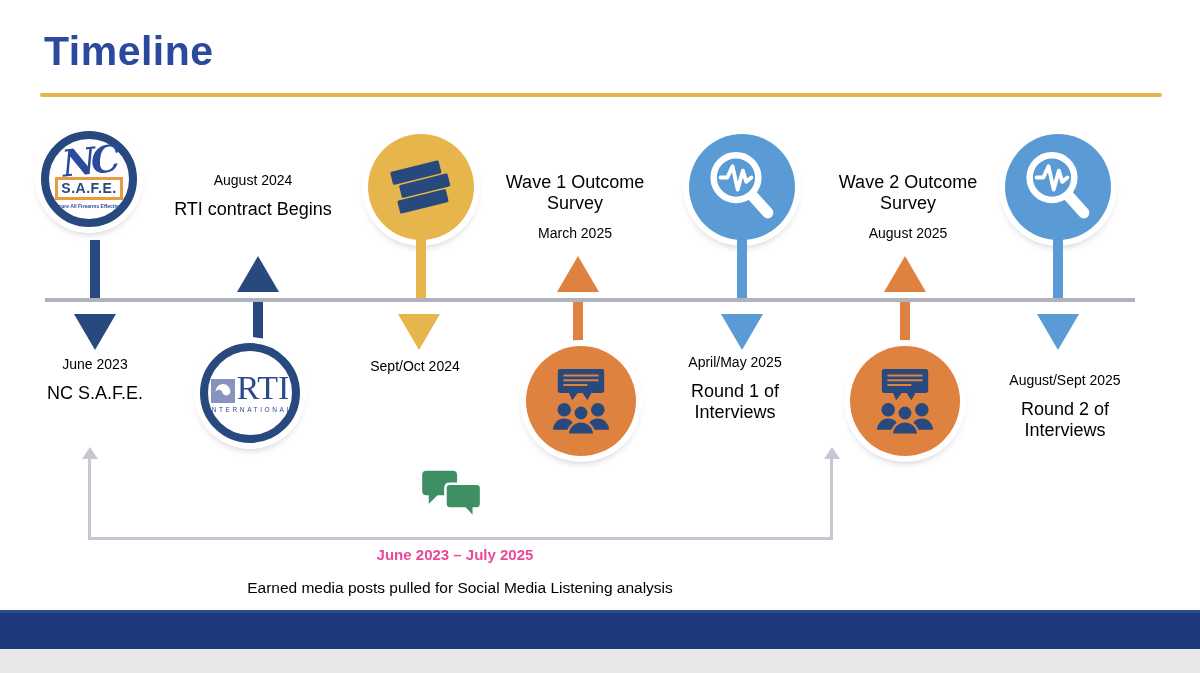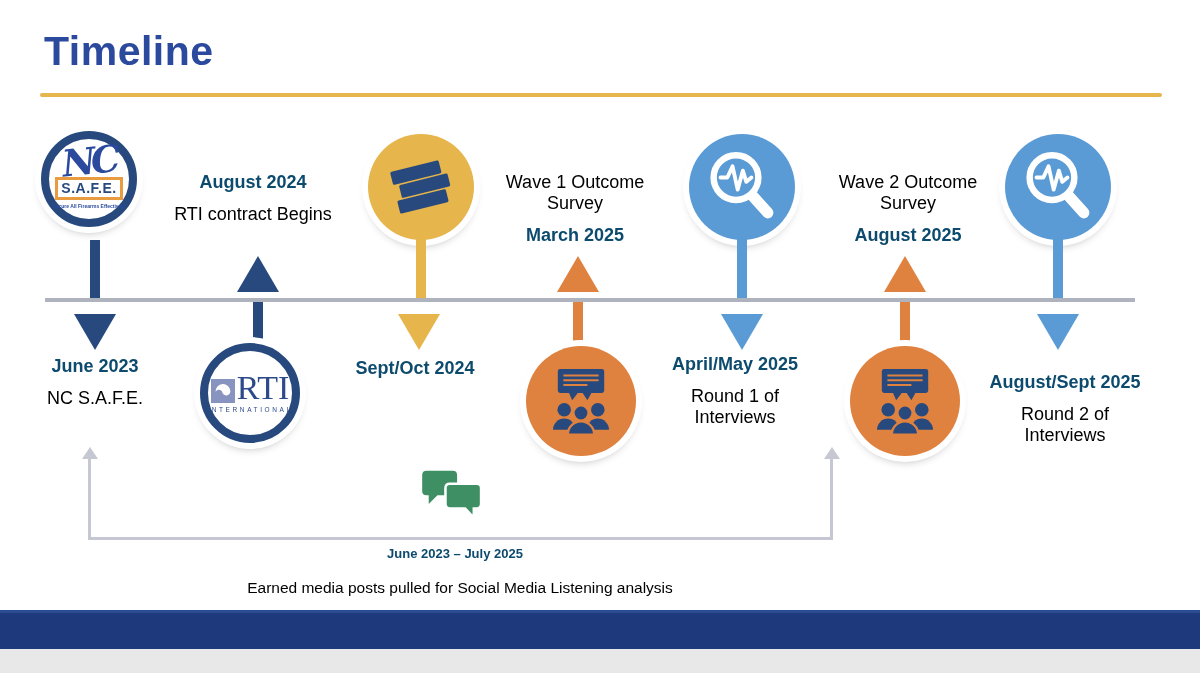--- a/index.html
+++ b/index.html
@@ -34,21 +34,21 @@
   
   .badge{position:absolute; border-radius:50%;
          box-shadow:0 0 0 6px #fff, 0 5px 10px rgba(0,0,0,.3);
          display:flex; align-items:center; justify-content:center;}
   .badge.ring{background:#fff; border:8px solid var(--navy);}
   .badge.gold-fill{background:var(--gold);} .badge.blue-fill{background:var(--blue);}
   .badge.orange-fill{background:var(--orange);}
   .badge svg{display:block;}
   
   .tb{position:absolute; text-align:center; width:190px;}
-  .tb .date{font-size:18px; font-weight:bold; color:#0c4a6e;}
+  .tb .date{font-size:14px; font-weight:normal; color:#000000;}
   .tb .desc{font-size:18px; line-height:21px; color:#000;}
   .tb .desc+.date, .tb .date+.desc{margin-top:11px;}
   
   .nc-logo{display:flex; flex-direction:column; align-items:center; transform:translateY(-2px);}
   .nc-script{font-family:"DejaVu Serif", serif; font-style:italic; font-weight:bold;
              font-size:37px; line-height:30px; color:var(--title-blue);
              letter-spacing:-5px; transform:rotate(-6deg); margin-bottom:1px;}
   .safe-box{border:3px solid var(--safe-orange); color:var(--navy); font-weight:bold;
             font-size:14px; line-height:17px; padding:0 3px; background:#fff; letter-spacing:.5px;}
   .nc-tagline{font-size:5px; font-weight:bold; color:var(--title-blue); margin-top:3px; white-space:nowrap;}
@@ -60,21 +60,21 @@
   
   .bracket-h{position:absolute; left:88px; top:537px; width:745px; height:3px; background:var(--bracket-gray);}
   .bracket-v{position:absolute; width:3px; height:80px; top:458px; background:var(--bracket-gray);}
   .bracket-v.left{left:88px;} .bracket-v.right{left:830px;}
   .bracket-tip{position:absolute; width:0; height:0; top:447px;
                border-left:8px solid transparent; border-right:8px solid transparent;
                border-bottom:12px solid var(--bracket-gray);}
   .bracket-tip.left{left:82px;} .bracket-tip.right{left:824px;}
   .chat-icon{position:absolute; left:412px; top:466px;}
   .bracket-date{position:absolute; left:255px; top:546px; width:400px; text-align:center;
-                font-size:13px; font-weight:bold; color:#0c4a6e;}
+                font-size:15px; font-weight:bold; color:#ec4899;}
   .bracket-desc{position:absolute; left:130px; top:579px; width:660px; text-align:center;
                 font-size:15.5px; color:#000;}
   
   .footer{position:absolute; left:0; bottom:0; width:100%; height:39px;
           background:var(--footer-navy); border-top:3px solid #2B4C93;}
 </style>
 </head>
 <body>
 
 <div class="slide">

